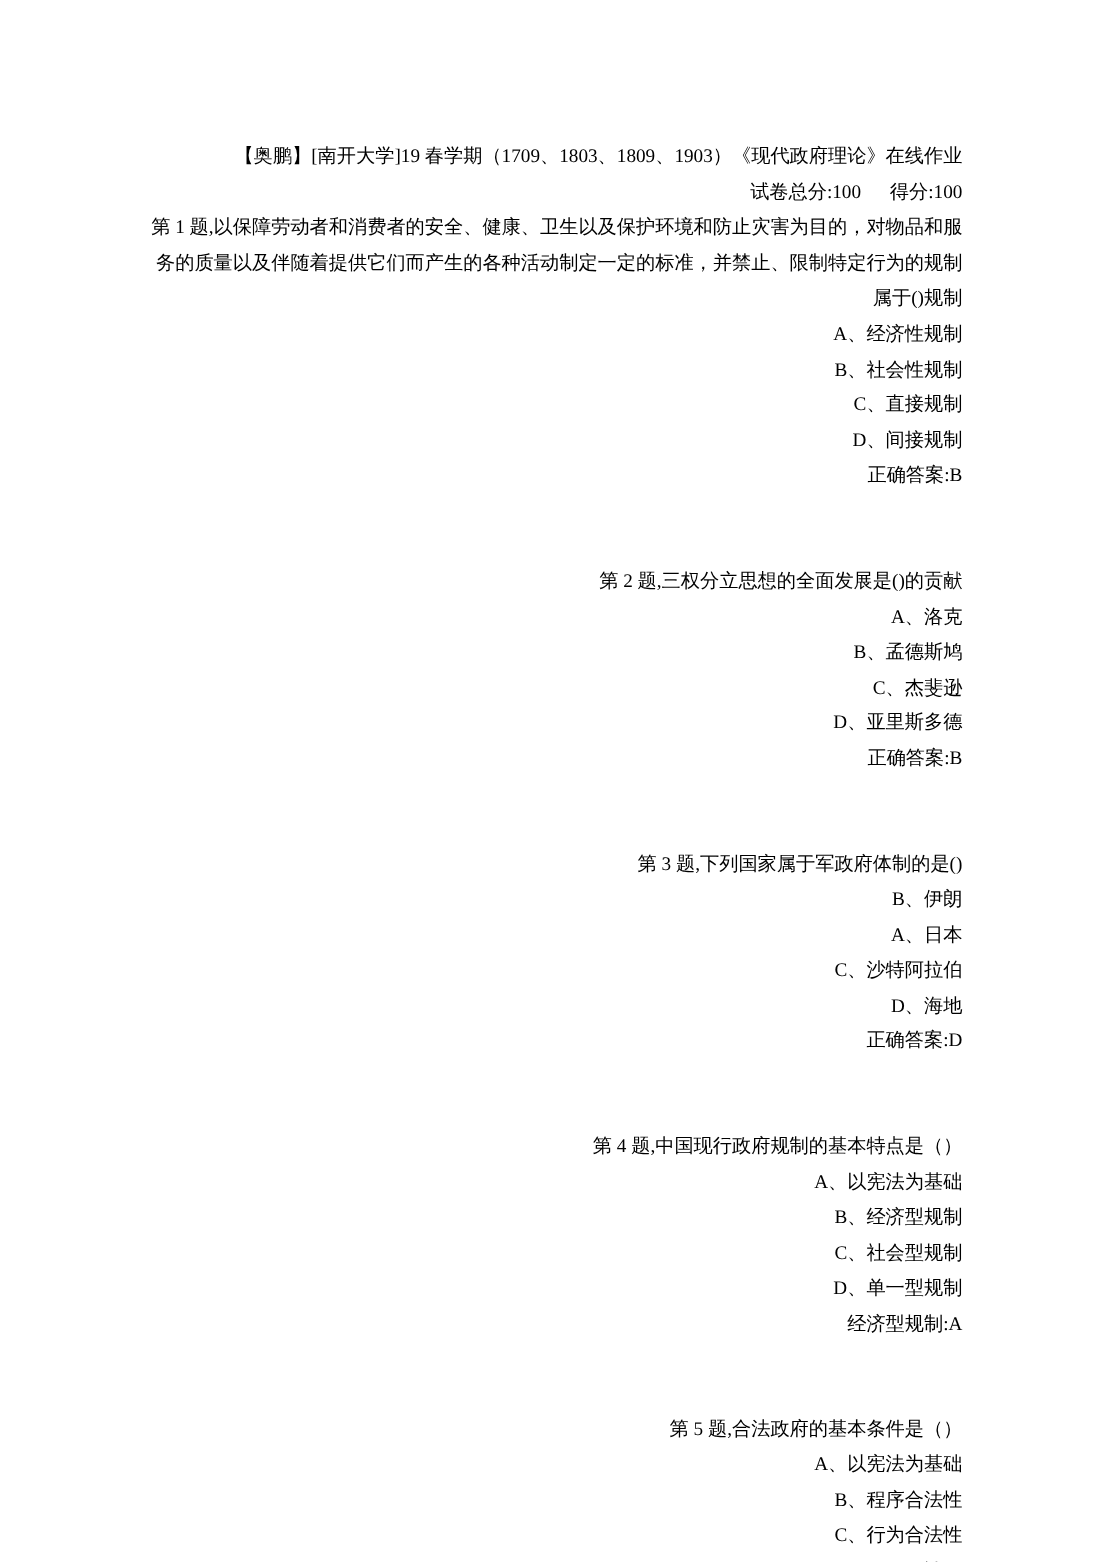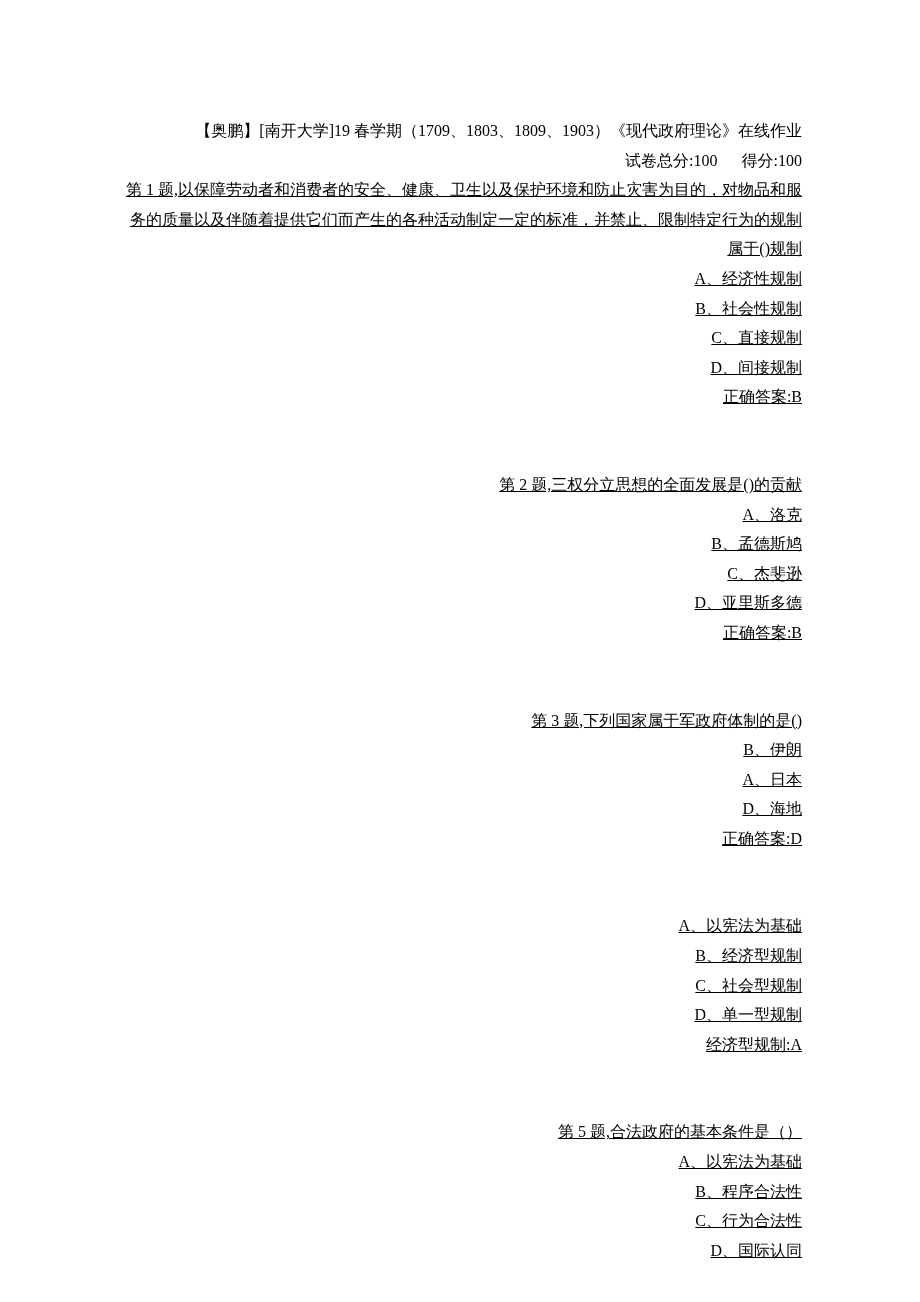--- a/index.html
+++ b/index.html
@@ -16,21 +16,20 @@
       min-height: 1302px;
       padding: 116px 118px 0 118px;
       box-sizing: border-box;
     }
     .header-line, .score-line, .q-text, .option, .answer {
       white-space: pre-wrap;
       text-align: right;
     }
     .question-block {
       margin-top: 0;
-      text-decoration: underline;
     }
     .gap {
       height: 58px;
     }
   </style>
 </head>
 <body>
 
 <div class="page">
 
@@ -56,27 +55,29 @@
     <div class="option">D、亚里斯多德</div>
     <div class="answer">正确答案:B</div>
   </div>
 
   <div class="gap"></div>
 
   <div class="question-block">
     <div class="q-text">第 3 题,下列国家属于军政府体制的是()</div>
     <div class="option">B、伊朗</div>
     <div class="option">A、日本</div>
+    <div class="option">C、沙特阿拉伯</div>
     <div class="option">D、海地</div>
     <div class="answer">正确答案:D</div>
   </div>
 
   <div class="gap"></div>
 
   <div class="question-block">
+    <div class="q-text">第 4 题,中国现行政府规制的基本特点是（）</div>
     <div class="option">A、以宪法为基础</div>
     <div class="option">B、经济型规制</div>
     <div class="option">C、社会型规制</div>
     <div class="option">D、单一型规制</div>
     <div class="answer">经济型规制:A</div>
   </div>
 
   <div class="gap"></div>
 
   <div class="question-block">

